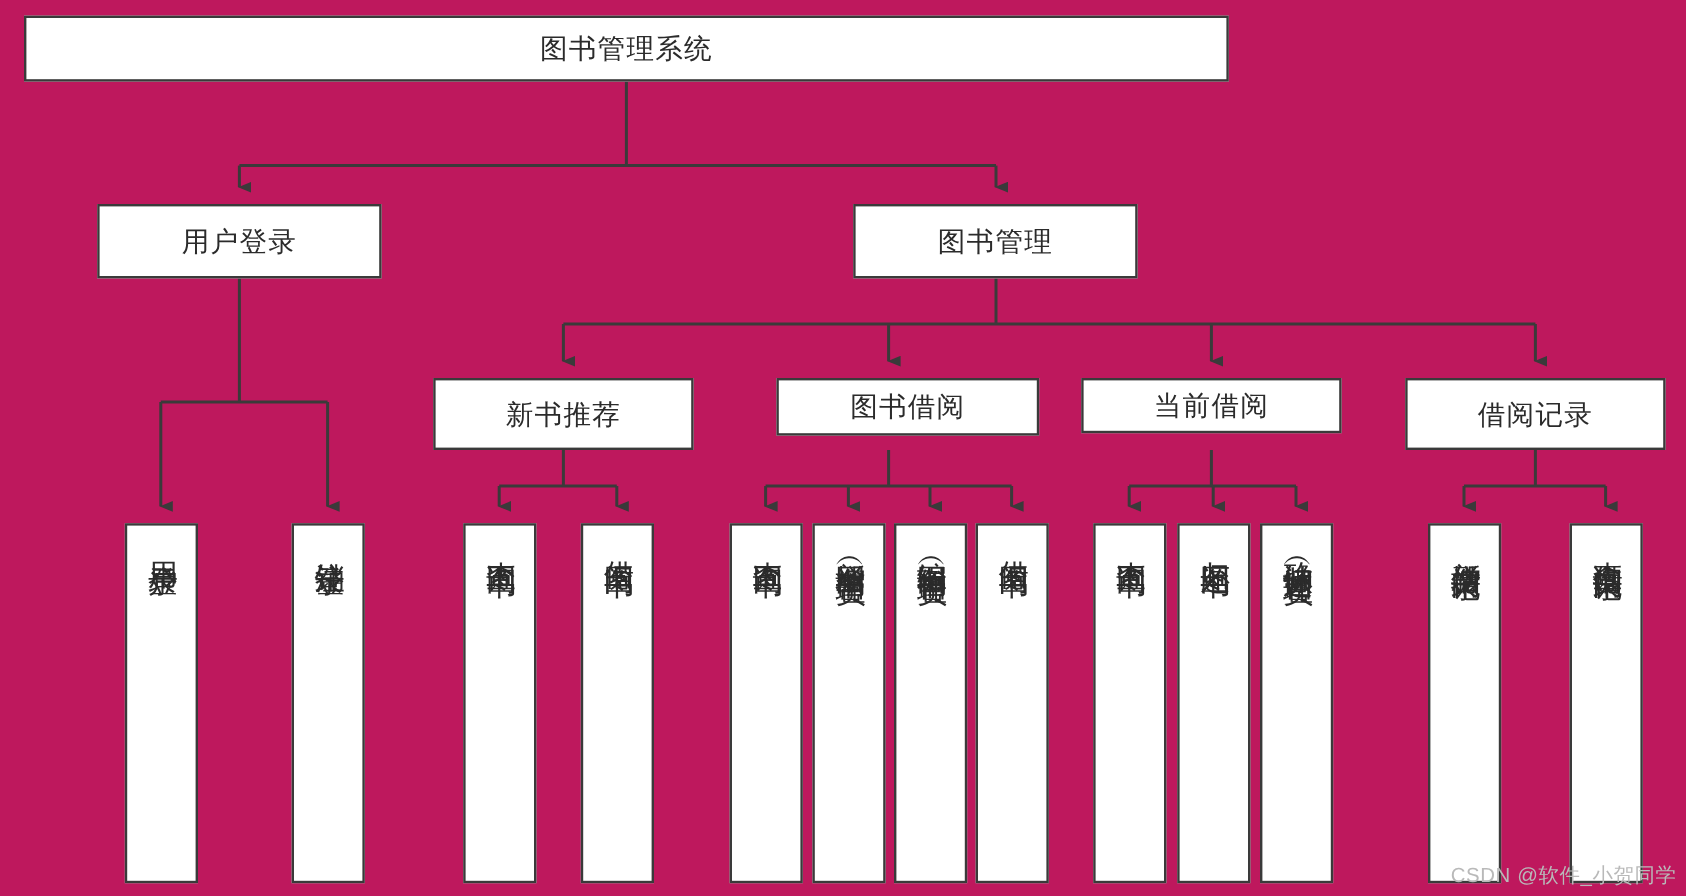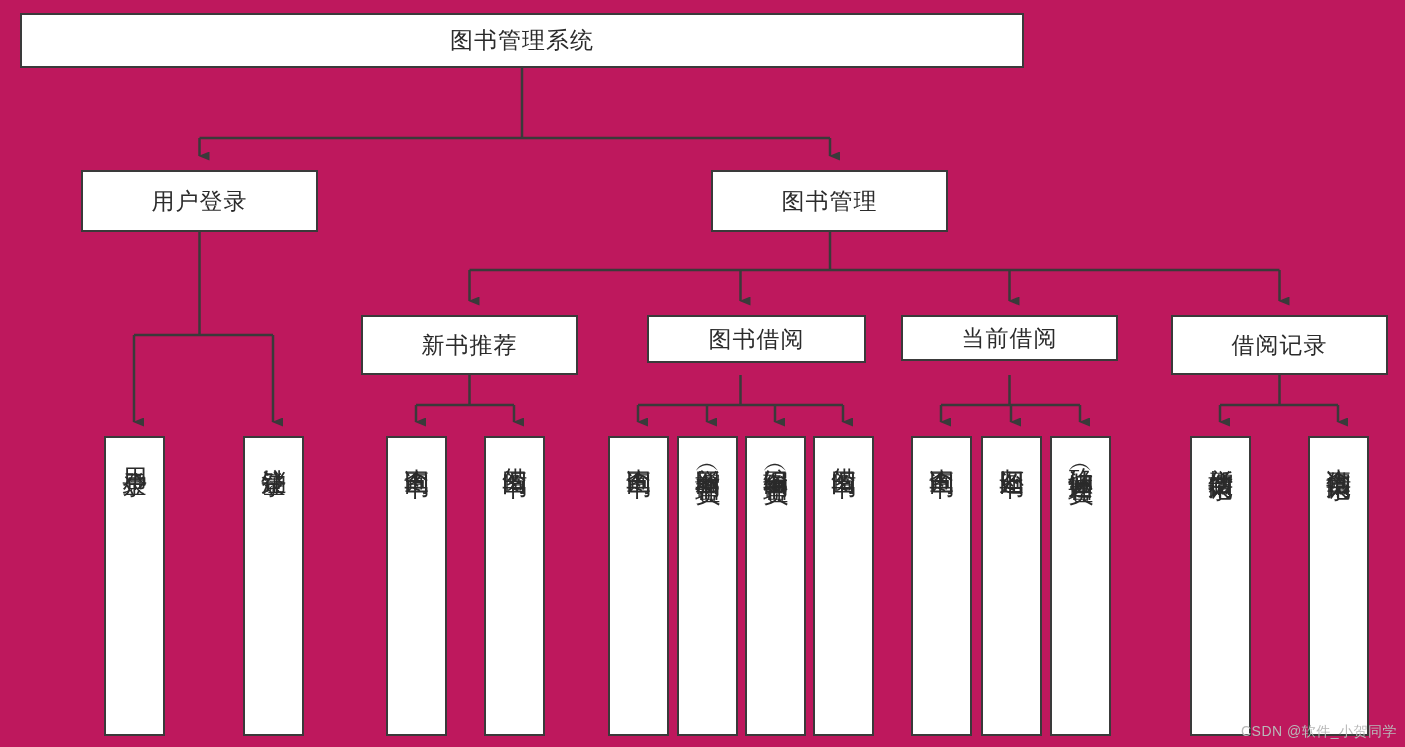--- a/index.html
+++ b/index.html
@@ -40,21 +40,21 @@
     letter-spacing:2px;
     color:#2b2b2b;
     white-space:nowrap;
   }
   .htext{white-space:nowrap;}
 
   #watermark{
     position:absolute;
     right:8px;
     bottom:6px;
-    font-size:14px;
+    font-size:17px;
     color:#b9b9b9;
     letter-spacing:0.5px;
     white-space:nowrap;
   }
 </style>
 </head>
 <body>
 
 <div id="canvas">
 

